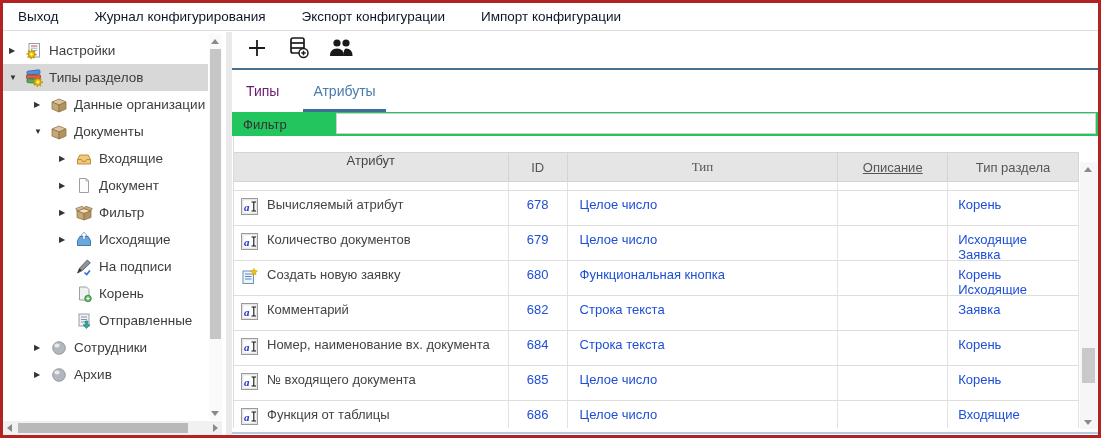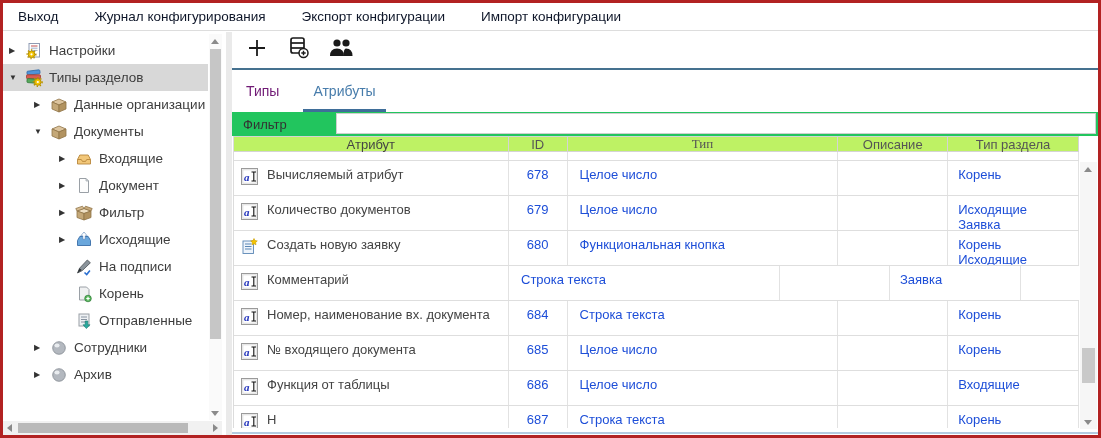--- a/index.html
+++ b/index.html
@@ -44,30 +44,30 @@
   .tabs { position:absolute; left:0; top:40px; right:0; height:40px; display:flex; padding-left:4px; }
   .tab { height:100%; display:flex; align-items:center; padding:0 10px; margin-right:14px; font-size:14px; color:#701a75; border-bottom:3px solid transparent; cursor:pointer; }
   .tab.active { color:#477cab; border-bottom-color:#3f6e99; }
 
   .filter-row { position:absolute; left:0; top:80px; right:0; height:24px; background:#22c55e; display:flex; align-items:center; }
   .filter-label { font-size:13px; color:#333; padding-left:11px; }
   .filter-input { position:absolute; left:104px; right:2px; top:1px; bottom:2px; border:1px solid #cfcfcf; background:#fff; font-family:"Liberation Sans",sans-serif; font-size:13px; padding:0 4px; outline:none; }
 
   
   .table-area { position:absolute; left:1px; top:104px; right:19px; bottom:7px; overflow:hidden; border-left:1px solid #dcdcdc; }
-  .t-header { display:flex; height:16px; background:#bef264; border-top:1px solid #d4d4d4; border-bottom:1px solid #d4d4d4; }
+  .t-header { display:flex; height:30px; background:#e5e5e5; border-top:1px solid #d4d4d4; border-bottom:1px solid #d4d4d4;margin-top:16px; }
   .th { display:flex; align-items:center; justify-content:center; font-size:13px; color:#555; border-right:1px solid #d4d4d4; }
   .t-row { display:flex; height:35px; border-bottom:1px solid #dedede; }
   .t-row-partial { display:flex; height:9px; border-bottom:1px solid #dedede; }
   .cell { border-right:1px solid #e2e2e2; padding-top:6px; font-size:13px; color:#1d4ed8; overflow:hidden; }
   .c0 { width:275px; display:flex; align-items:flex-start; padding-left:7px; gap:9px; color:#444; }
   .c0 .row-icon { margin-top:1px; flex:0 0 17px; }
   .c1 { width:59px; text-align:center; }
   .c2 { width:271px; padding-left:12px; }
-  .c3 { width:110px; }
+  .c3 { width:110px;text-decoration:underline; }
   .c4 { width:131px; padding-left:10px; line-height:15px; }
   .c4 div { white-space:nowrap; }
 
   
   .main-vscroll { position:absolute; top:130px; bottom:6px; right:1px; width:17px; background:#f6f6f6; }
   .main-vscroll .tri-up { left:4px; }
   .main-vscroll .tri-down { left:4px; }
   .mv-thumb { position:absolute; left:2px; right:2px; top:186px; height:35px; background:#c9c9c9; }
   .bottom-line { position:absolute; left:0; right:0; bottom:1px; height:2px; background:#b3cbe0; }
 </style>
@@ -355,20 +355,21 @@
           <div class="t-row">
             <div class="cell c0">
               <span class="row-icon"><svg width="17" height="17" viewBox="0 0 17 17">
                   <rect x="0.5" y="0.5" width="16" height="16" fill="#fff" stroke="#9a9a9a"></rect>
                   <rect x="1.8" y="1.8" width="13.4" height="13.4" fill="none" stroke="#dcdcdc"></rect>
                   <text x="3" y="12.5" font-family="Liberation Serif, serif" font-size="11" font-style="italic" font-weight="bold" fill="#2233bb">a</text>
                   <path d="M10.5 4 h4.5 M12.8 4 v9 M10.5 13 h4.5" stroke="#111" stroke-width="1.1" fill="none"></path>
                 </svg></span>
               <span>Комментарий</span>
             </div>
+            <div class="cell c1">682</div>
             <div class="cell c2">Строка текста</div>
             <div class="cell c3"></div>
             <div class="cell c4">
               <div>Заявка</div>
             </div>
           </div>
           <div class="t-row">
             <div class="cell c0">
               <span class="row-icon"><svg width="17" height="17" viewBox="0 0 17 17">
                   <rect x="0.5" y="0.5" width="16" height="16" fill="#fff" stroke="#9a9a9a"></rect>

